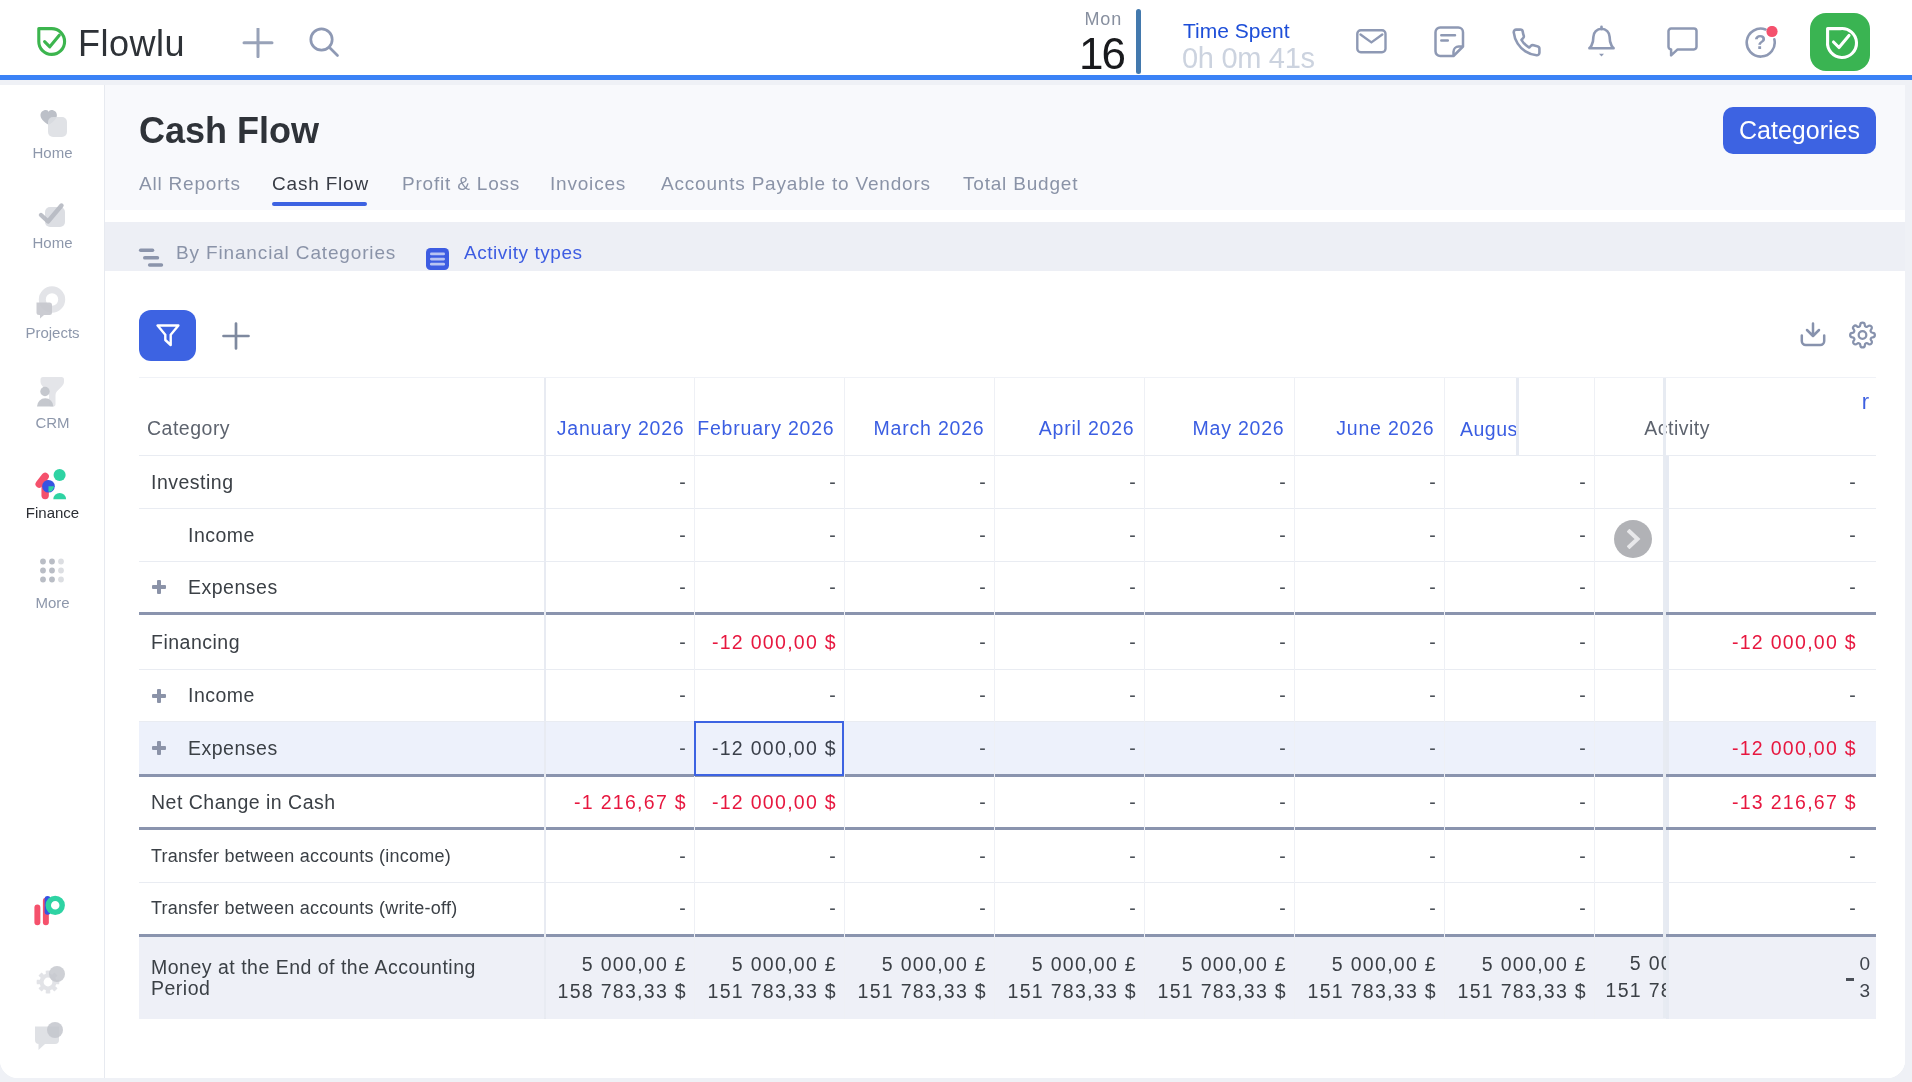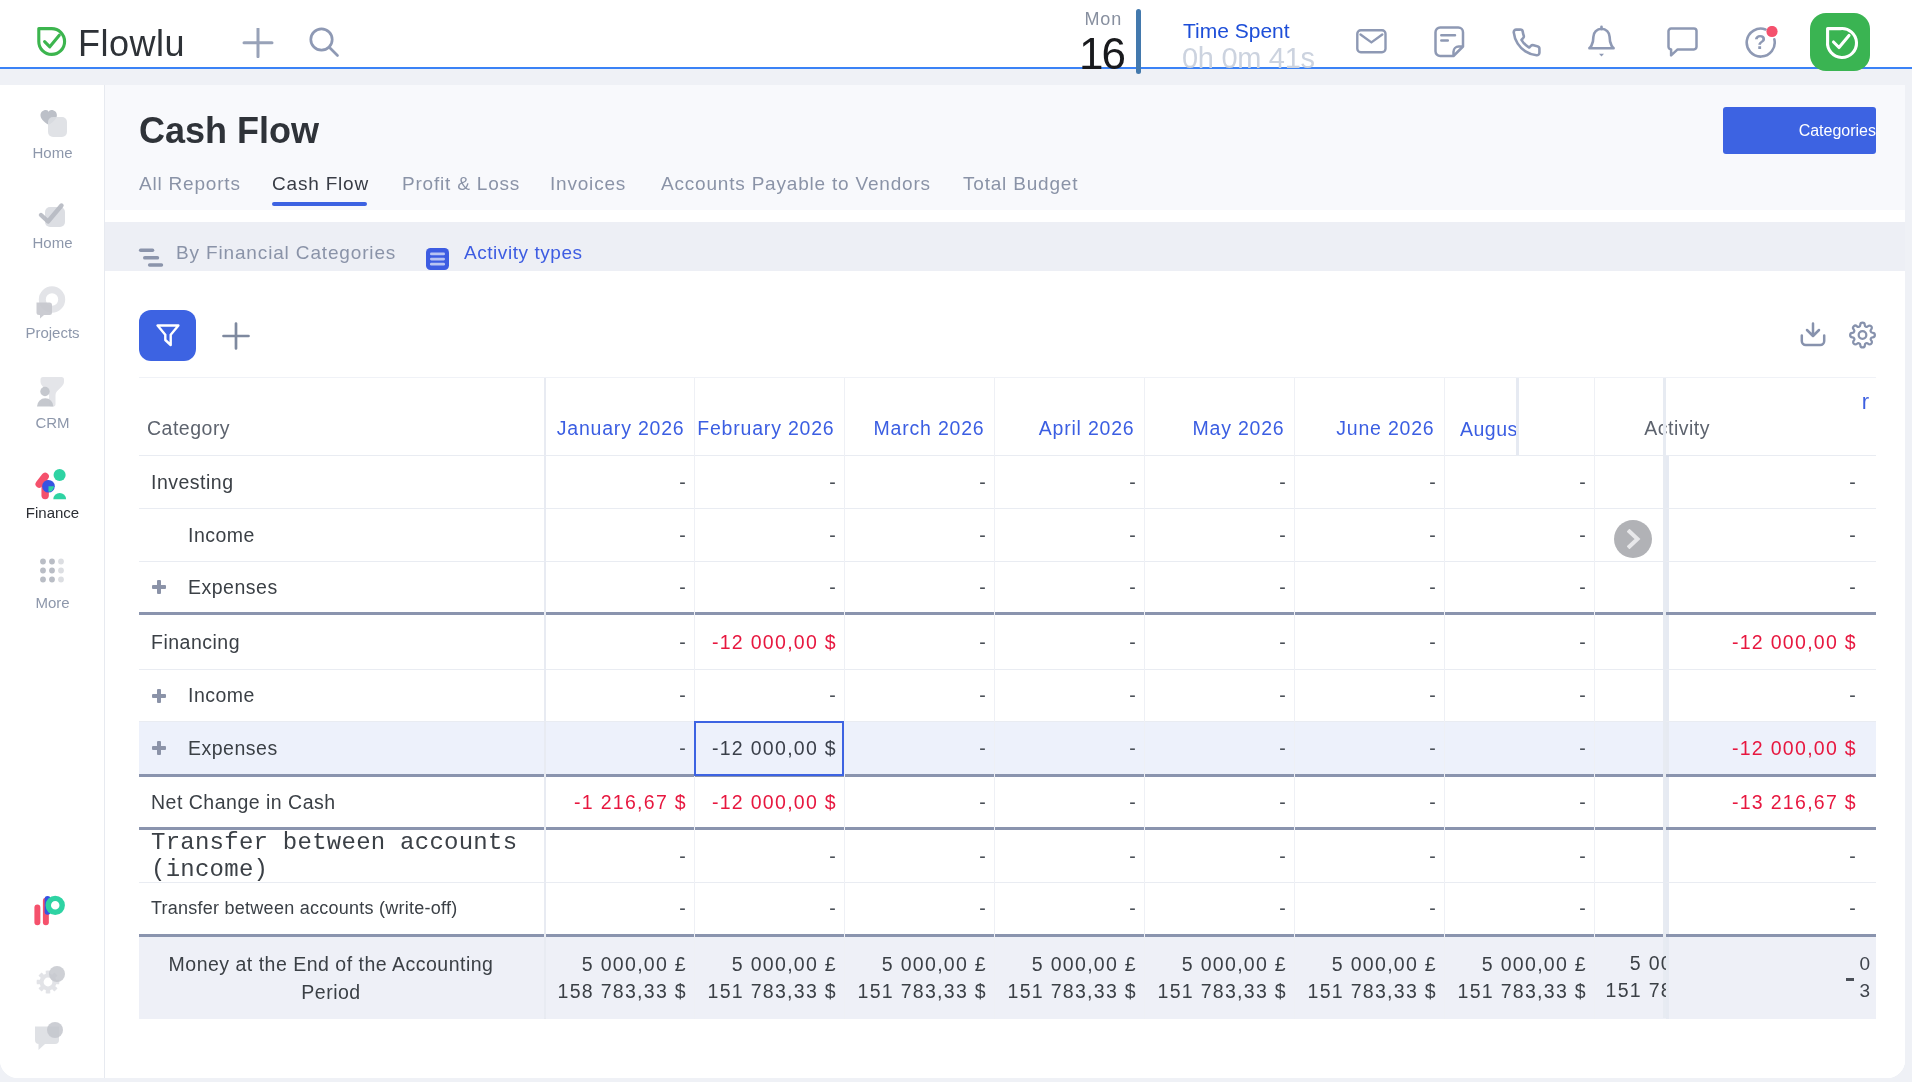--- a/index.html
+++ b/index.html
@@ -2,21 +2,21 @@
 <html><head>
 <meta charset="utf-8">
 <style>
   * { margin:0; padding:0; box-sizing:border-box; }
   html,body { width:1912px; height:1082px; overflow:hidden; }
   body { background:#eff1f6; font-family:"Liberation Sans", sans-serif; position:relative; }
   .abs { position:absolute; }
   svg { display:block; }
 
   
-  .topbar { position:absolute; left:0; top:0; width:1912px; height:69px; background:#fff; border-bottom:2px solid #3b82f6; z-index:30; }
+  .topbar { position:absolute; left:0; top:0; width:1912px; height:80px; background:#fff; border-bottom:5px solid #3b82f6; z-index:30; }
   .brand { position:absolute; left:78px; top:23px; font-size:36px; font-weight:500; color:#2e3237; letter-spacing:.5px; }
   .mon { position:absolute; left:1075px; top:9px; width:47px; text-align:right; font-size:18px; font-weight:500; color:#878f9f; letter-spacing:0.8px; }
   .sixteen { position:absolute; left:1060px; top:29px; width:64px; text-align:right; font-size:44px; font-weight:500; color:#191a1d; letter-spacing:-2px; }
   .bluebar { position:absolute; left:1136px; top:9px; width:5px; height:65px; border-radius:3px; background:#4379ad; }
   .tslabel { position:absolute; left:1183px; top:19px; font-size:21px; color:#1d4ed8; }
   .tsval { position:absolute; left:1182px; top:42px; font-size:29px; color:#ccd3df; letter-spacing:-0.3px; }
 
   
   .card { position:absolute; left:0; top:85px; width:1905px; height:993px; background:#fff; border-radius:0 0 18px 18px; overflow:hidden; }
   .sidebar { position:absolute; left:0; top:0; width:105px; height:993px; background:#fff; border-right:1px solid #e7eaf0; }
@@ -24,21 +24,21 @@
   .sbitem.on { color:#2b2e34; }
   .sbicon { position:absolute; left:36px; width:34px; }
 
   .main { position:absolute; left:105px; top:0; width:1800px; height:993px; background:#fff; }
   .pagehead { position:absolute; left:0; top:0; width:1800px; height:125px; background:#f8f9fc; }
   .title { position:absolute; left:34px; top:25px; font-size:36px; font-weight:700; color:#2f3339; }
   .tabs { position:absolute; left:34px; top:88px; font-size:19px; letter-spacing:0.8px; color:#8a93a7; white-space:nowrap; }
   .tab { position:absolute; top:0; }
   .tab.on { color:#383c45; font-weight:500; }
   .underline { position:absolute; left:167px; top:117px; width:95px; height:4px; border-radius:2px; background:#3d63e2; }
-  .catbtn { position:absolute; left:1618px; top:22px; width:153px; height:47px; border-radius:3px; background:#3d63e2; color:#fff; font-size:16px; font-weight:500; text-align:right; line-height:47px; }
+  .catbtn { position:absolute; left:1618px; top:22px; width:153px; height:47px; border-radius:10px; background:#3d63e2; color:#fff; font-size:25px; font-weight:500; text-align:center; line-height:47px; }
 
   .strip { position:absolute; left:0; top:137px; width:1800px; height:61px; background:#edeff5; }
   .striptext1 { position:absolute; left:71px; top:20px; font-size:19px; letter-spacing:0.85px; color:#8a93a8; }
   .striptext2 { position:absolute; left:359px; top:20px; font-size:19px; letter-spacing:0.55px; color:#3d5ce2; }
 
   
   .content { position:absolute; left:0; top:186px; width:1800px; height:807px; background:#fff; }
   .filterbtn { position:absolute; left:34px; top:39px; width:57px; height:51px; border-radius:12px; background:#3d63e2; }
 
   .table { position:absolute; left:34px; top:106px; width:1737px; border-top:1px solid #f0f2f7; font-size:19.5px; letter-spacing:0.5px; color:#3b4046; }
@@ -274,21 +274,21 @@
             <div class="cell c-m red">-12&nbsp;000,00&nbsp;$</div>
             <div class="cell c-m dash">-</div>
             <div class="cell c-m dash">-</div>
             <div class="cell c-m dash">-</div>
             <div class="cell c-m dash">-</div>
             <div class="cell c-m dash">-</div>
           <div class="cell c-aug"></div>
           <div class="cell c-bal red">-13&nbsp;216,67&nbsp;$</div>
         </div>
         <div class="row r53">
-          <div class="cell c-cat" style="font-size:24px;letter-spacing:0.25px;font-family:Liberation Mono, monospace;">Transfer between accounts (income)</div>
+          <div class="cell c-cat" style="font-size:18px;letter-spacing:0.25px;">Transfer between accounts (income)</div>
           <div class="cell c-m first dash">-</div>
             <div class="cell c-m dash">-</div>
             <div class="cell c-m dash">-</div>
             <div class="cell c-m dash">-</div>
             <div class="cell c-m dash">-</div>
             <div class="cell c-m dash">-</div>
             <div class="cell c-m dash">-</div>
           <div class="cell c-aug"></div>
           <div class="cell c-bal dash">-</div>
         </div>
@@ -298,21 +298,21 @@
             <div class="cell c-m dash">-</div>
             <div class="cell c-m dash">-</div>
             <div class="cell c-m dash">-</div>
             <div class="cell c-m dash">-</div>
             <div class="cell c-m dash">-</div>
             <div class="cell c-m dash">-</div>
           <div class="cell c-aug"></div>
           <div class="cell c-bal dash">-</div>
         </div>
         <div class="row footer" style="border-bottom:none;">
-          <div class="cell c-cat" style="line-height:28px;text-align:center;">
+          <div class="cell c-cat" style="line-height:21px;">
               <div style="width:360px;">Money at the End of the Accounting Period</div>
             </div>
           <div class="cell c-m first">
               <div style="text-align:right;">5&nbsp;000,00&nbsp;£<br>158&nbsp;783,33&nbsp;$</div>
             </div>
           <div class="cell c-m">
               <div style="text-align:right;">5&nbsp;000,00&nbsp;£<br>151&nbsp;783,33&nbsp;$</div>
             </div>
           <div class="cell c-m">
               <div style="text-align:right;">5&nbsp;000,00&nbsp;£<br>151&nbsp;783,33&nbsp;$</div>

